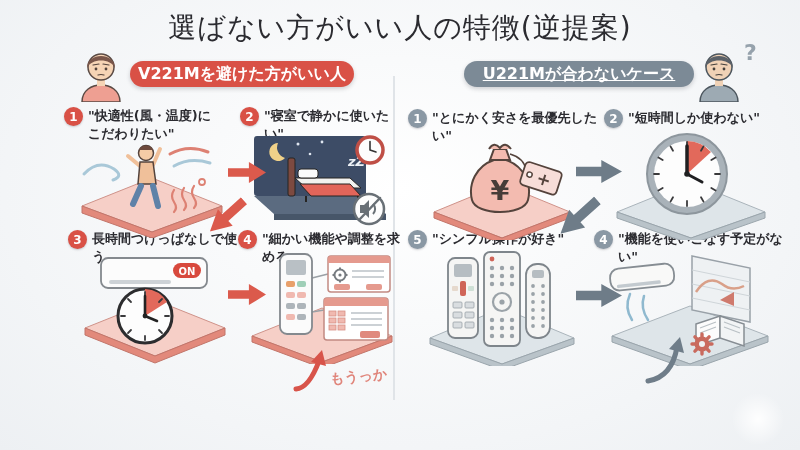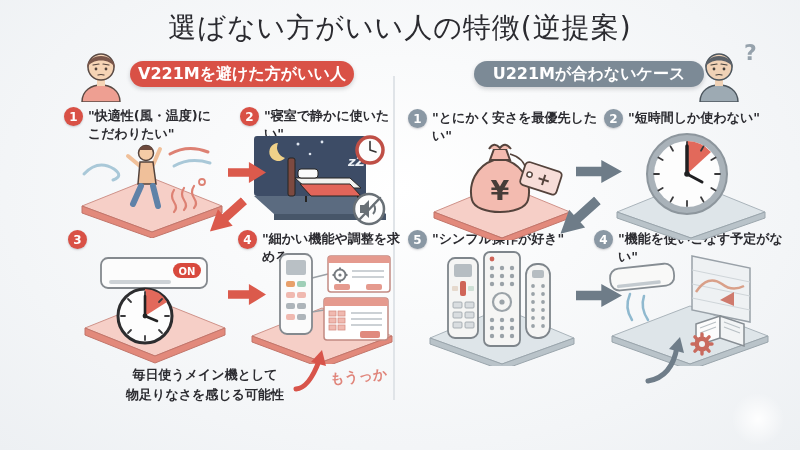--- a/index.html
+++ b/index.html
@@ -7,21 +7,21 @@
     position:relative;width:800px;height:450px;overflow:hidden;
     background:radial-gradient(ellipse at 50% 42%, #ffffff 0%, #f3f5f7 70%, #edf0f3 100%);
     font-family:"DejaVu Sans","Liberation Sans",sans-serif;color:#2b2b30;
   }
   .title{position:absolute;top:9px;left:0;width:100%;text-align:center;
     font-size:28px;font-weight:normal;letter-spacing:1px;}
   .divider{position:absolute;left:393px;top:76px;width:2px;height:324px;background:#e0e4e8;}
   .pill{position:absolute;height:26px;border-radius:17px;color:#fff;font-weight:bold;font-size:16px;
     display:flex;align-items:center;justify-content:center;box-shadow:0 2px 4px rgba(60,60,70,.22);white-space:nowrap;}
   .pill.red{background:#d95146;left:130px;top:61px;width:224px;}
-  .pill.gray{background:#7c8a96;left:474px;top:61px;width:230px;}
+  .pill.gray{background:#7c8a96;left:464px;top:61px;width:230px;text-decoration:underline;}
   .avatar{position:absolute;}
   .question{position:absolute;left:744px;top:40px;color:#96a2ac;font-size:22px;font-weight:bold;}
   .item{position:absolute;display:flex;gap:5px;align-items:flex-start;}
   .badge{flex:0 0 auto;width:19px;height:19px;border-radius:50%;color:#fff;font-size:12px;font-weight:bold;
     display:flex;align-items:center;justify-content:center;box-shadow:0 1px 2px rgba(60,60,70,.25);}
   .badge.red{background:#d95146;}
   .badge.gray{background:#8a98a4;}
   .item-text{font-size:13px;font-weight:bold;white-space:pre-line;line-height:1.35;}
   .illo{position:absolute;}
   .block-arrow{position:absolute;clip-path:polygon(0 31%,55% 31%,55% 4%,100% 50%,55% 96%,55% 69%,0 69%);}
@@ -67,20 +67,21 @@
     <span class="badge red">1</span>
     <span class="item-text">"快適性(風・温度)に
 こだわりたい"</span>
   </div>
   <div class="item" style="left:240px;top:107px;width:158px">
     <span class="badge red">2</span>
     <span class="item-text">"寝室で静かに使いたい"</span>
   </div>
   <div class="item" style="left:68px;top:230px;width:172px">
     <span class="badge red">3</span>
+    <span class="item-text">長時間つけっぱなしで使う</span>
   </div>
   <div class="item" style="left:238px;top:230px;width:162px">
     <span class="badge red">4</span>
     <span class="item-text">"細かい機能や調整を求める</span>
   </div>
 
   <div class="item" style="left:408px;top:109px;width:195px">
     <span class="badge gray">1</span>
     <span class="item-text">"とにかく安さを最優先したい"</span>
   </div>
@@ -349,22 +350,20 @@
     </g>
   </svg>
 
   <div class="block-arrow red" style="left:228px;top:161px;width:38px;height:23px"></div>
   <div class="block-arrow red" style="left:204px;top:204px;width:46px;height:24px;transform:rotate(138deg)"></div>
   <div class="block-arrow red" style="left:228px;top:283px;width:38px;height:23px"></div>
   <div class="block-arrow gray" style="left:576px;top:159px;width:46px;height:25px"></div>
   <div class="block-arrow gray" style="left:554px;top:204px;width:50px;height:26px;transform:rotate(138deg)"></div>
   <div class="block-arrow gray" style="left:576px;top:283px;width:46px;height:25px"></div>
 
-  <div class="note" style="left:90px;top:365px;width:230px">毎日使うメイン機として
-物足りなさを感じる可能性</div>
   <svg style="position:absolute;left:293px;top:349px" width="38" height="44" viewBox="0 0 38 44">
     <path d="M3,40 Q16,39 26,12" fill="none" stroke="#d8544a" stroke-width="5" stroke-linecap="round"></path>
     <polygon points="18,13 29,1 33,17" fill="#d8544a"></polygon>
   </svg>
   <div class="handwritten">もうっか</div>
 
   <svg style="position:absolute;left:644px;top:335px" width="42" height="50" viewBox="0 0 42 50">
     <path d="M4,46 Q28,42 33,12" fill="none" stroke="#6f7d89" stroke-width="5" stroke-linecap="round"></path>
     <polygon points="25,14 36,2 40,18" fill="#6f7d89"></polygon>
   </svg>

